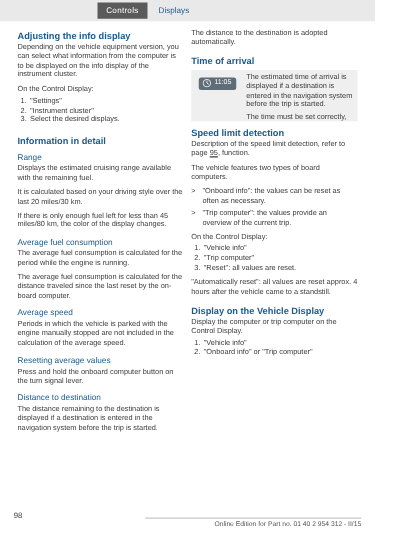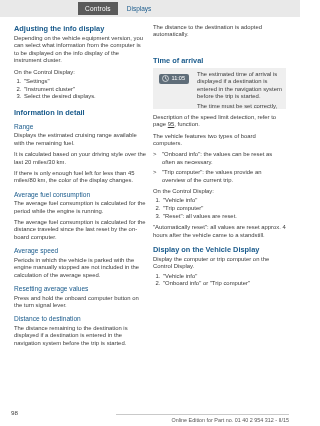--- a/index.html
+++ b/index.html
@@ -221,38 +221,39 @@
 
       <h3 class="sub">Distance to destination</h3>
       <p>The distance remaining to the destination is displayed if a destination is entered in the navigation system before the trip is started.</p>
 
     </div>
 
     <div class="col">
 
       <p>The distance to the destination is adopted automatically.</p>
 
-      <h2 class="sec" style="margin-top:17px;">Time of arrival</h2>
+      <h2 class="sec" style="margin-top:5px;">Time of arrival</h2>
 
       <div class="figure">
         <div class="clock-badge">
           <span class="glyph">
             <svg width="7" height="7" viewBox="0 0 14 14" xmlns="http://www.w3.org/2000/svg">
               <circle cx="7" cy="7" r="6" fill="none" stroke="#ffffff" stroke-width="1.3"></circle>
               <path d="M7 3.6 V7 L9.6 8.6" fill="none" stroke="#ffffff" stroke-width="1.3" stroke-linecap="round"></path>
             </svg>
           </span>
           <span>11:05</span>
         </div>
         <div class="fig-text">
           <p>The estimated time of arrival is displayed if a destination is entered in the navigation system before the trip is started.</p>
           <p>The time must be set correctly, see.</p>
         </div>
       </div>
 
+      <h2 class="sec">Speed limit detection</h2>
       <p><span>Description of the speed limit detection, refer to page </span><span class="pgref"><u>95</u></span><span>, function.</span></p>
 
       <p>The vehicle features two types of board computers.</p>
       <ul class="arrows">
         <li>"Onboard info": the values can be reset as often as necessary.</li>
         <li>"Trip computer": the values provide an overview of the current trip.</li>
       </ul>
 
       <p class="tight">On the Control Display:</p>
       <ol class="steps">

